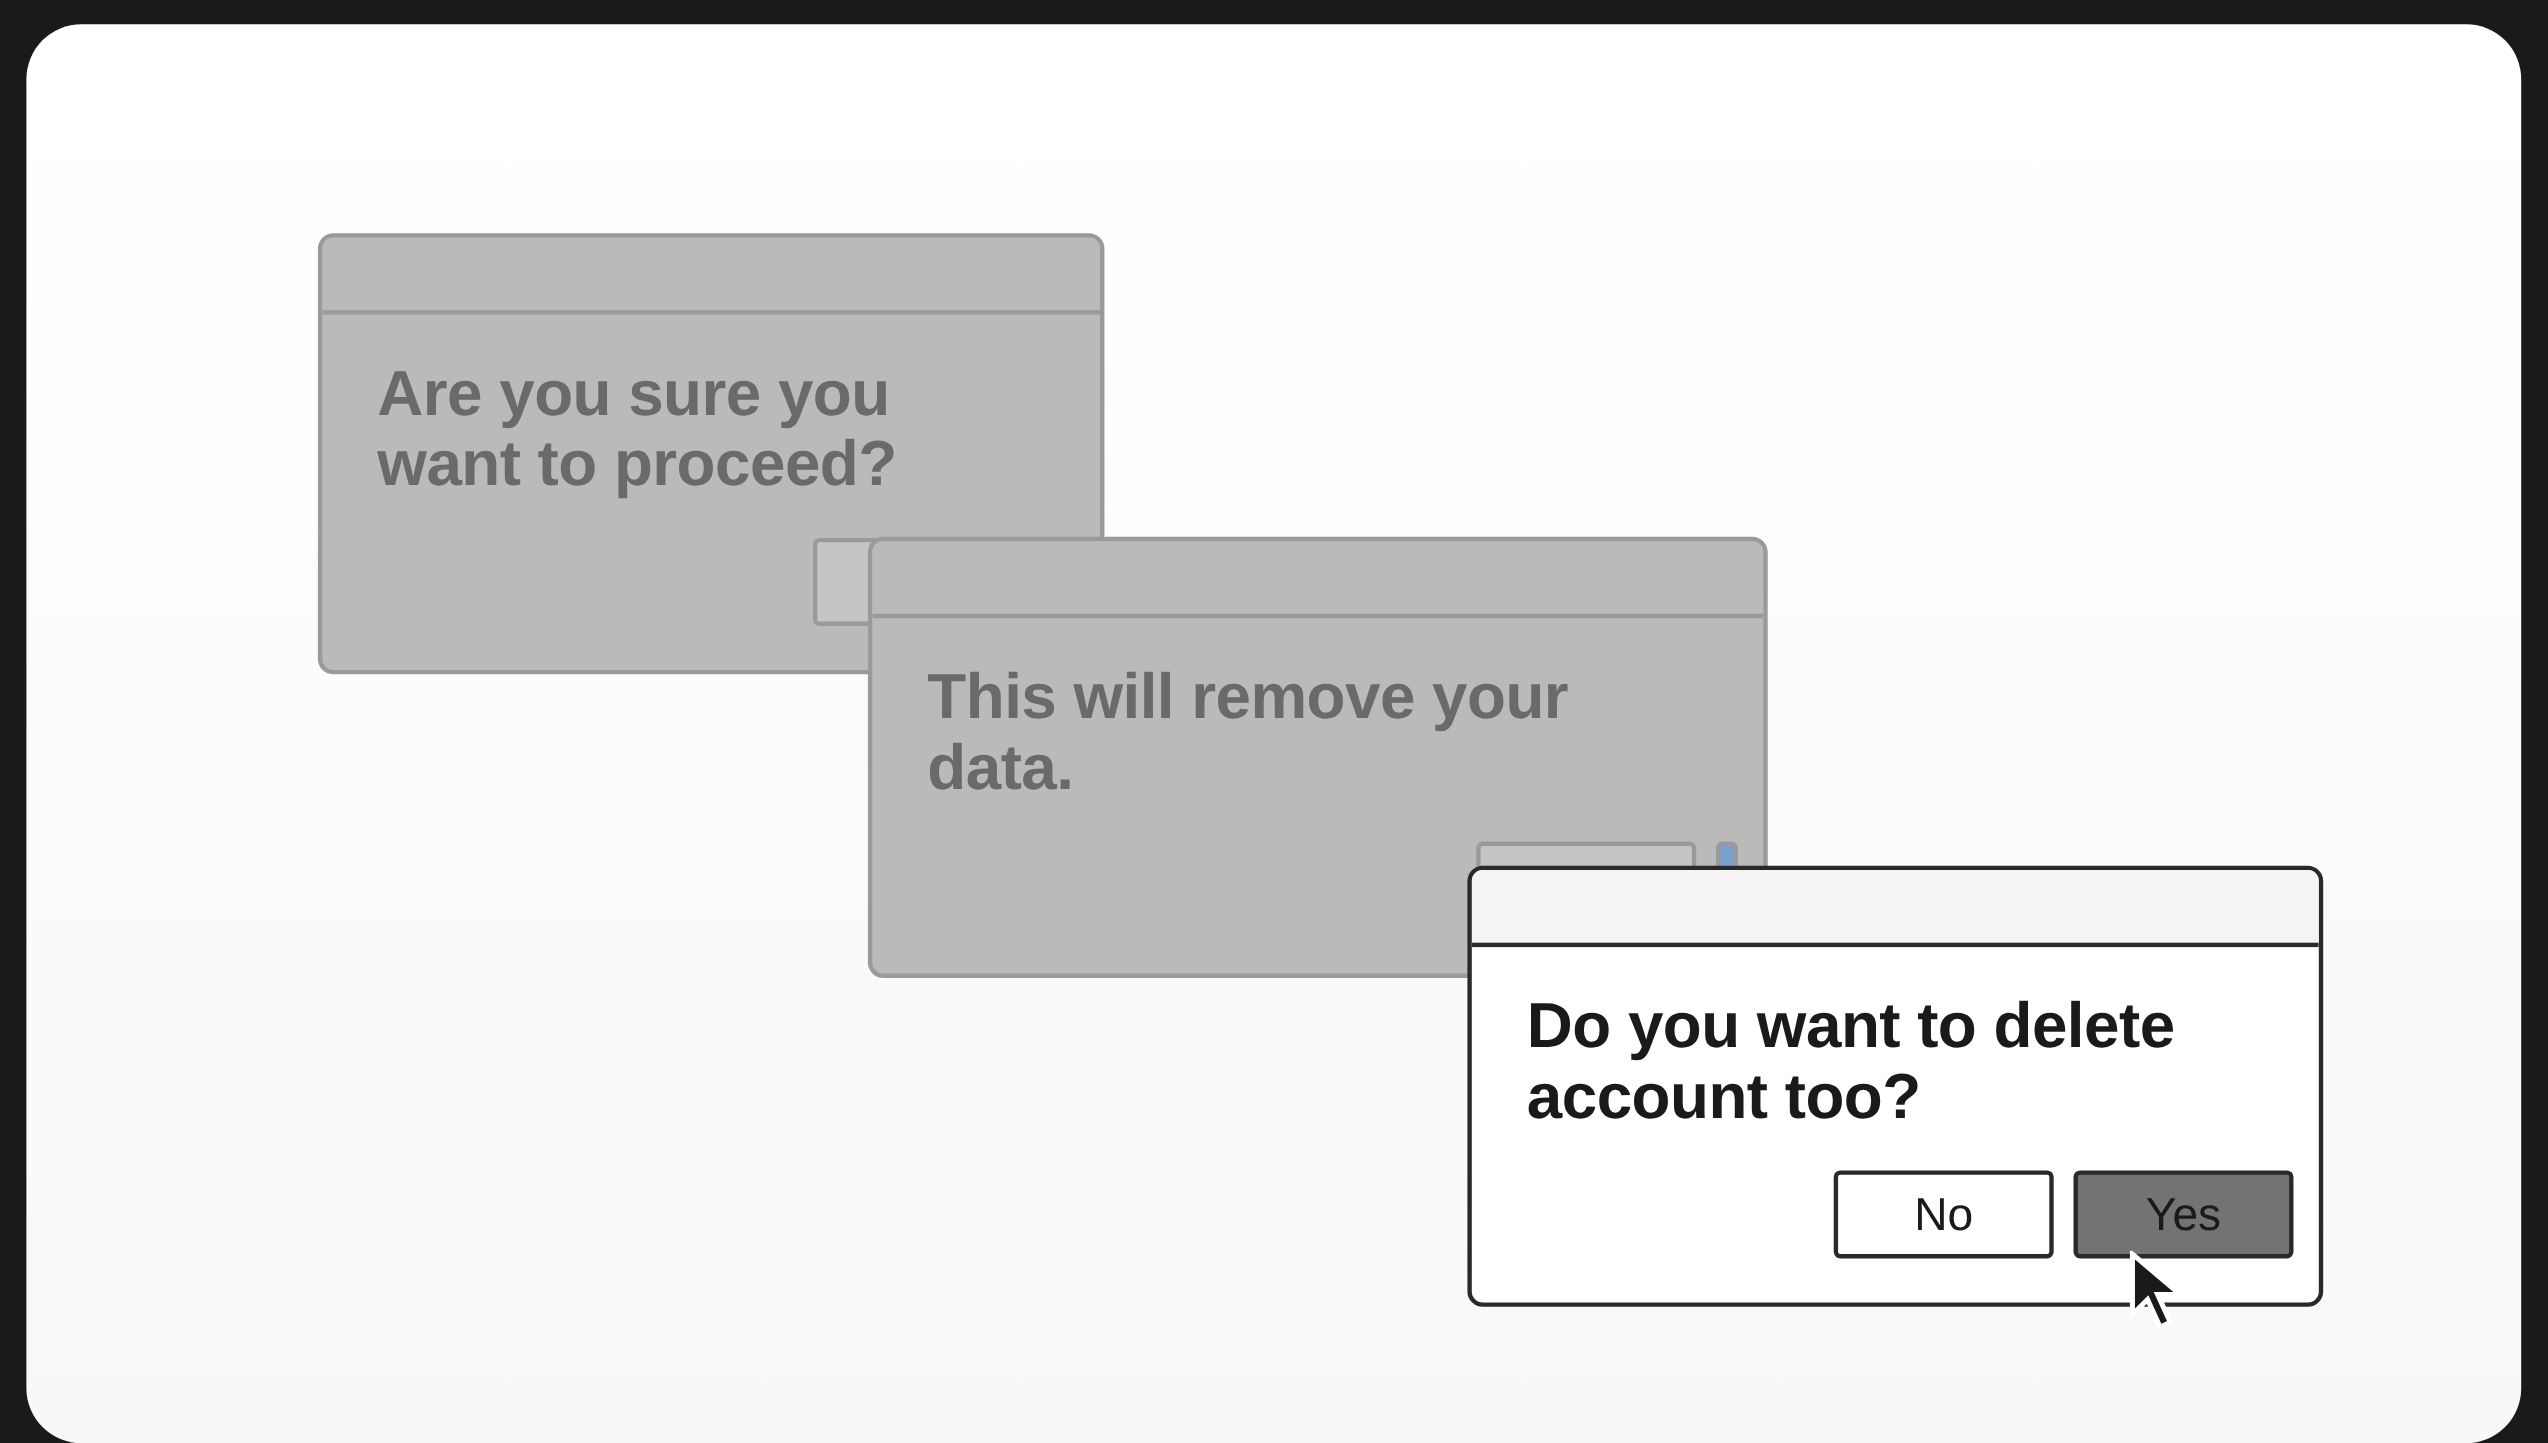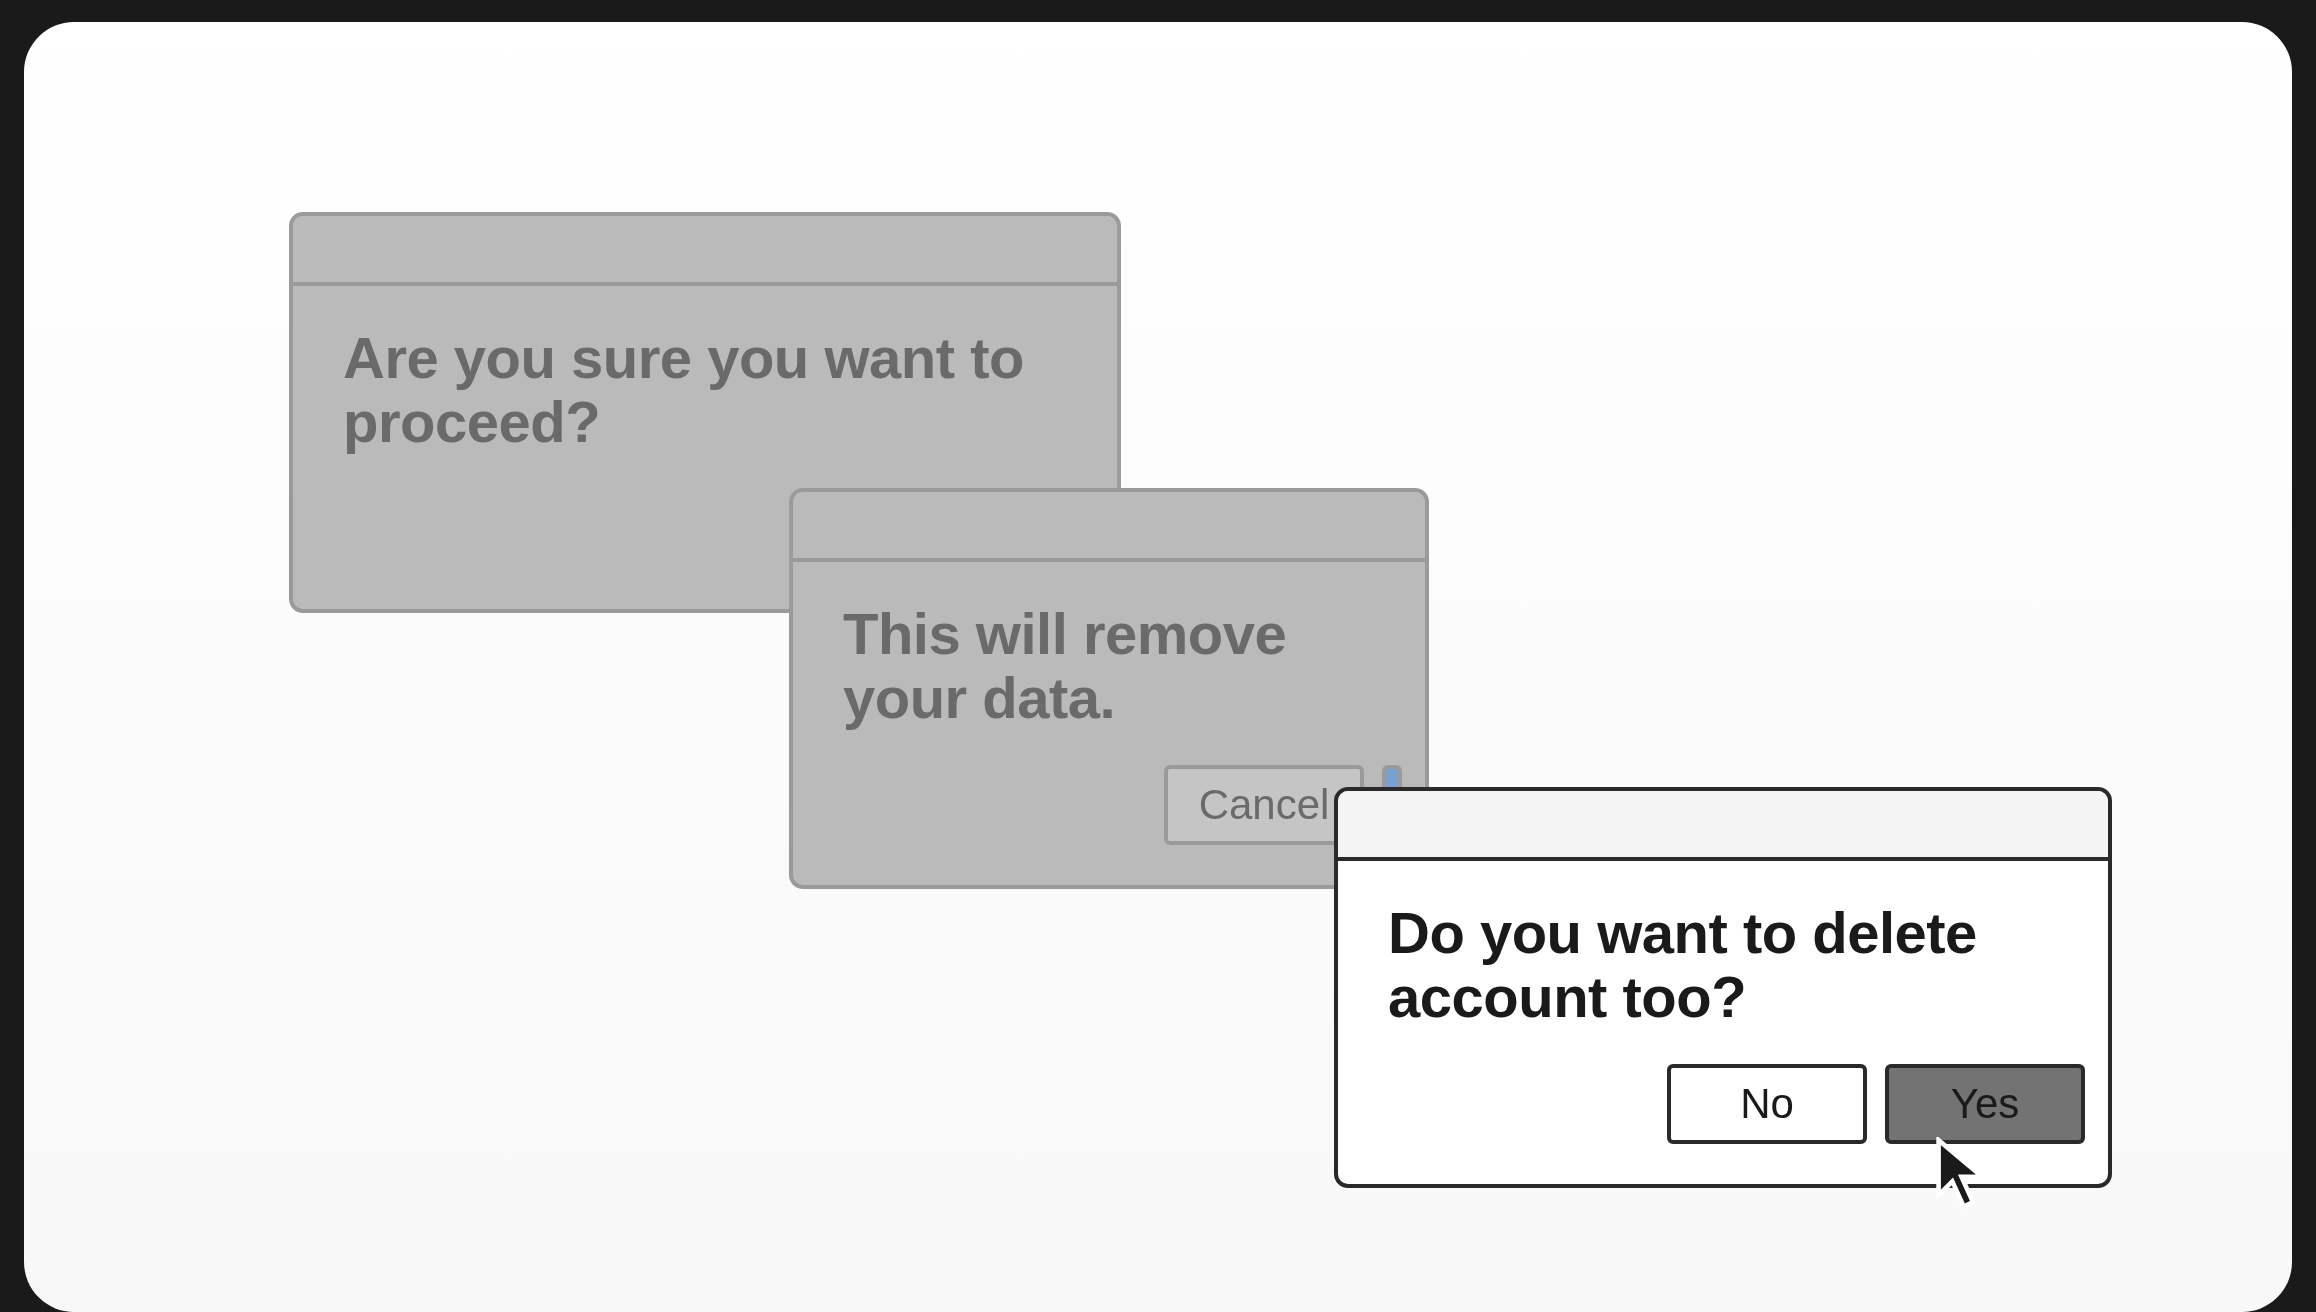--- a/index.html
+++ b/index.html
@@ -102,26 +102,26 @@
       min-width: 20px;
       width: 20px;
       background: #7aa0d0 !important;
       border-color: #9a9a9a !important;
     }
 
     
     #dialog1 {
       top: 190px;
       left: 265px;
-      width: 832px;
+      width: 715px;
     }
     #dialog2 {
       top: 466px;
       left: 765px;
-      width: 640px;
+      width: 818px;
     }
     #dialog3 {
       top: 745px;
       left: 1310px;
       width: 778px;
       margin-top: 20px;
     }
 
     .cursor {
       position: absolute;

